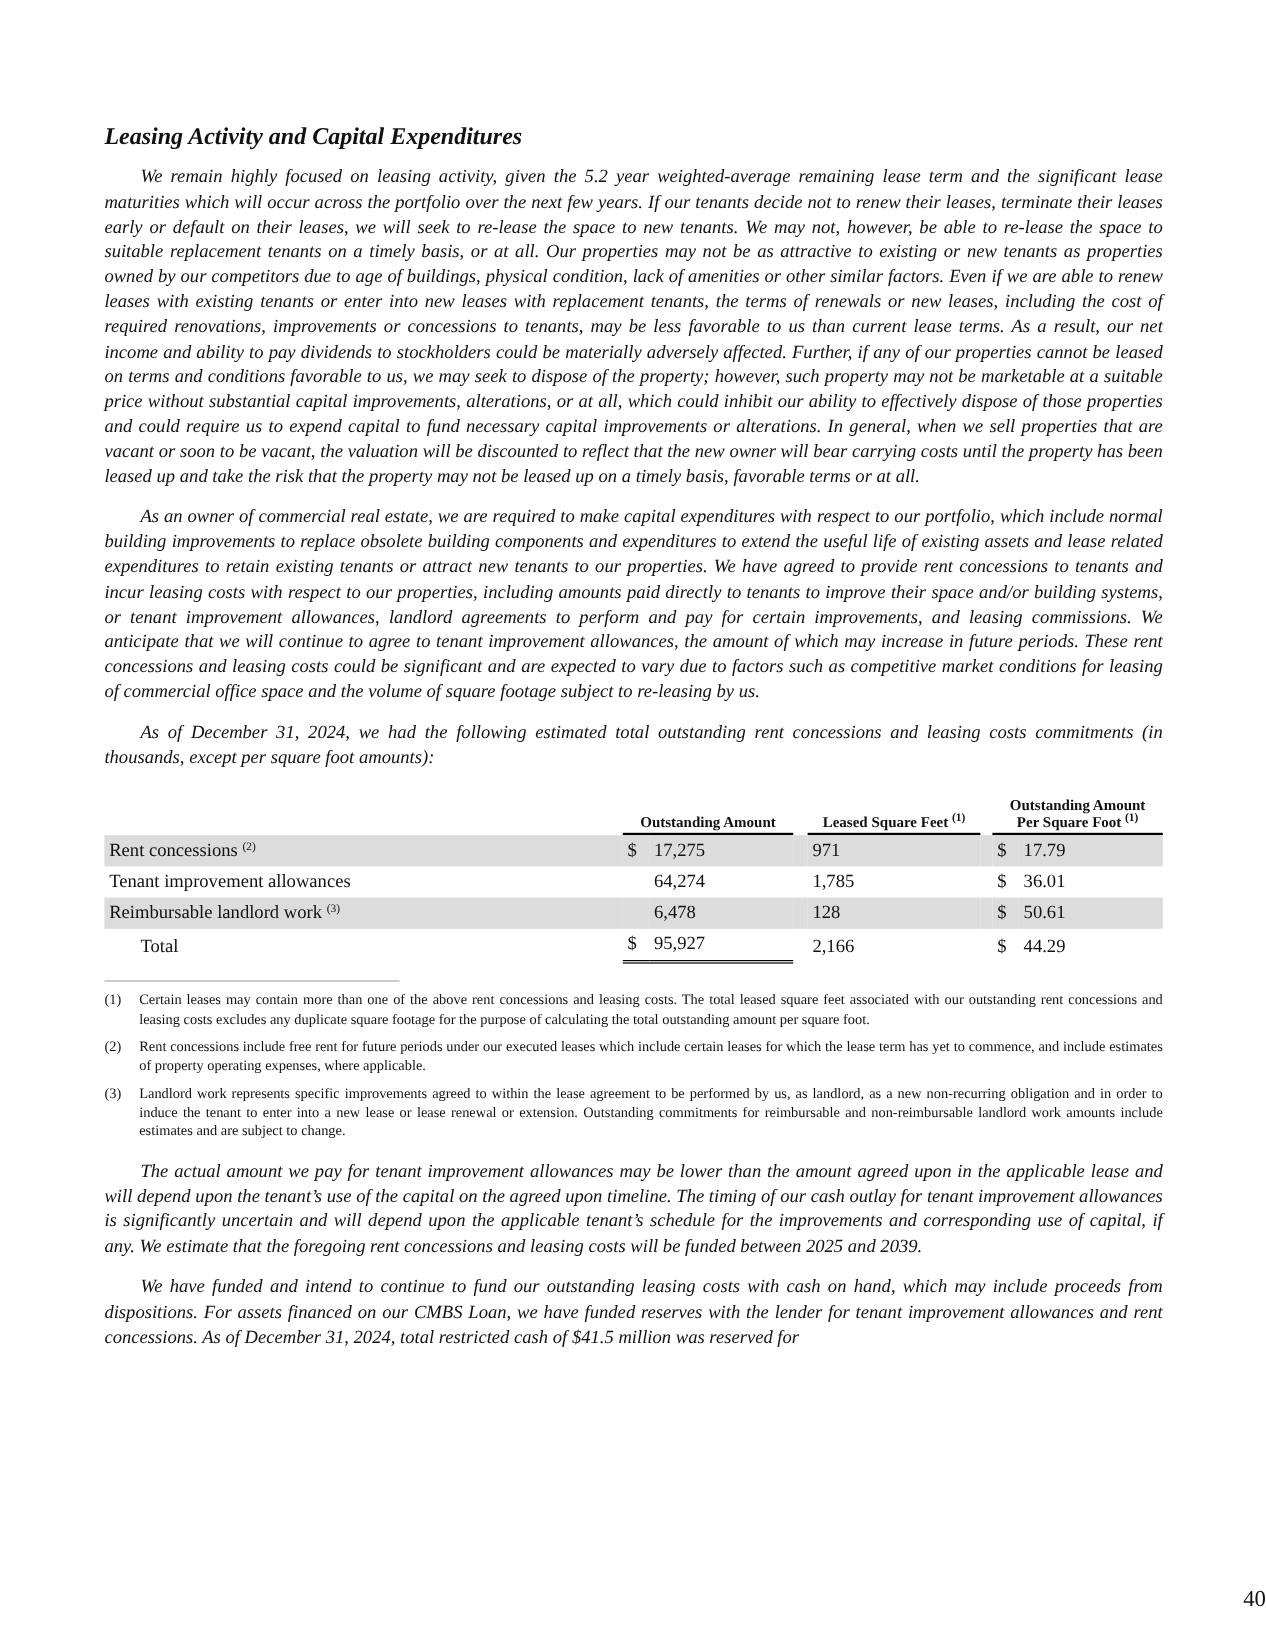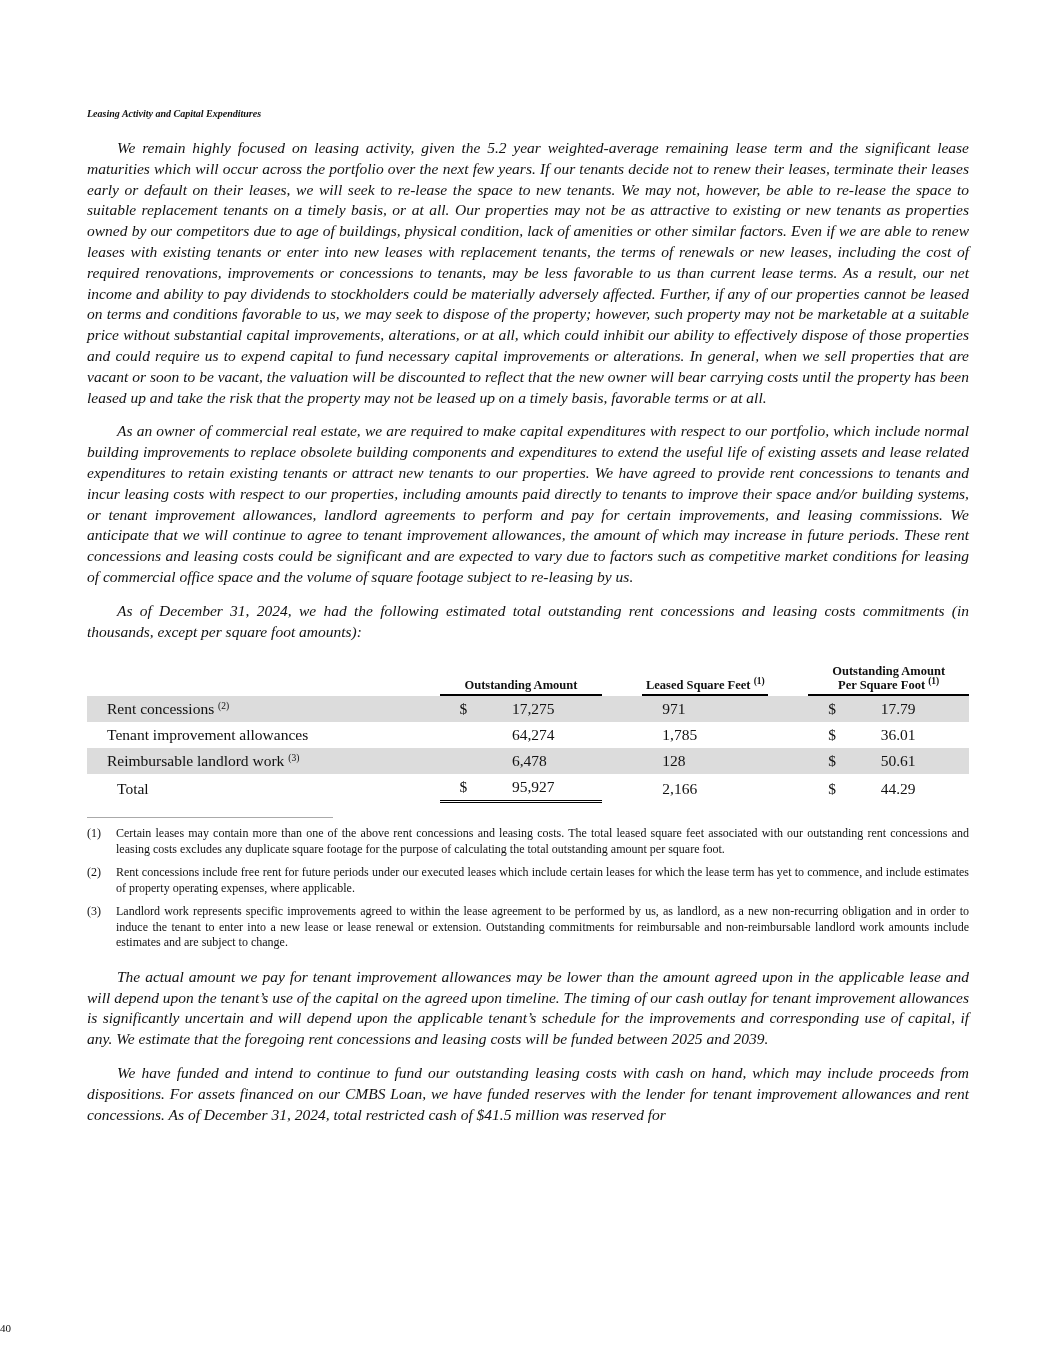--- a/index.html
+++ b/index.html
@@ -2,51 +2,51 @@
 <html><head>
   <meta charset="utf-8">
   <style>
     html, body { margin: 0; padding: 0; background: #ffffff; }
     body {
       width: 1055px; height: 1365px; position: relative; overflow: hidden;
       font-family: "Liberation Serif", serif; color: #111;
     }
     .page { position: absolute; left: 87px; top: 104px; width: 882px; }
     .heading {
-      font-weight: bold; font-style: italic; font-size: 10px;
+      font-weight: bold; font-style: italic; font-size: 20px;
       margin: 0 0 14px 0; line-height: 20px;
     }
     p.body {
       font-size: 15.5px; line-height: 20.8px; text-align: justify;
       text-indent: 30px; margin: 0 0 13px 0; font-style: italic;
     }
     table.commit {
       width: 882px; border-collapse: separate; border-spacing: 0;
       font-size: 15.5px; margin-top: 22px;
     }
     table.commit th {
       font-size: 12.5px; font-weight: bold; text-align: center;
       vertical-align: bottom; line-height: 14px; padding: 0 0 2px 0;
     }
     table.commit th.col { border-bottom: 2px solid #000; }
-    table.commit td { height: 26px; padding: 0 20px; line-height: 26px; }
+    table.commit td { height: 26px; padding: 0 4px; line-height: 26px; }
     tr.shaded td { background: #dcdcdc; }
     td.label { padding-left: 3px; }
     td.dollar { text-align: left; width: 14px; }
     td.num { text-align: left; }
     sup { font-size: 9.5px; vertical-align: 5px; line-height: 0; }
     tr.total td.label { padding-left: 30px; }
     tr.lastdata td.amt { border-bottom: 1.5px solid #000; }
     tr.total td.amt { border-bottom: 3px double #000; }
     .rule { width: 246px; border-top: 1px solid #aaa; margin: 14px 0 8px 0; }
     .fn { display: flex; font-size: 12px; line-height: 15.5px; margin-bottom: 8px; text-align: justify; }
     .fn .mark { width: 29px; flex: none; }
     .fn .txt { flex: 1; }
     .after { margin-top: 16px; }
-    .pagenum { position: absolute; top: 1322px; left: 0; width: 1055px; text-align: left; font-size: 11px; }
+    .pagenum { position: absolute; top: 1322px; left: 0; width: 1055px; text-align: right; font-size: 19px; }
   </style>
 </head>
 <body>
 
 <div class="page">
   <div class="heading">Leasing Activity and Capital Expenditures</div>
 
   <p class="body">We remain highly focused on leasing activity, given the 5.2 year weighted-average remaining lease term and the significant lease maturities which will occur across the portfolio over the next few years. If our tenants decide not to renew their leases, terminate their leases early or default on their leases, we will seek to re-lease the space to new tenants. We may not, however, be able to re-lease the space to suitable replacement tenants on a timely basis, or at all. Our properties may not be as attractive to existing or new tenants as properties owned by our competitors due to age of buildings, physical condition, lack of amenities or other similar factors. Even if we are able to renew leases with existing tenants or enter into new leases with replacement tenants, the terms of renewals or new leases, including the cost of required renovations, improvements or concessions to tenants, may be less favorable to us than current lease terms. As a result, our net income and ability to pay dividends to stockholders could be materially adversely affected. Further, if any of our properties cannot be leased on terms and conditions favorable to us, we may seek to dispose of the property; however, such property may not be marketable at a suitable price without substantial capital improvements, alterations, or at all, which could inhibit our ability to effectively dispose of those properties and could require us to expend capital to fund necessary capital improvements or alterations. In general, when we sell properties that are vacant or soon to be vacant, the valuation will be discounted to reflect that the new owner will bear carrying costs until the property has been leased up and take the risk that the property may not be leased up on a timely basis, favorable terms or at all.</p>
   <p class="body">As an owner of commercial real estate, we are required to make capital expenditures with respect to our portfolio, which include normal building improvements to replace obsolete building components and expenditures to extend the useful life of existing assets and lease related expenditures to retain existing tenants or attract new tenants to our properties. We have agreed to provide rent concessions to tenants and incur leasing costs with respect to our properties, including amounts paid directly to tenants to improve their space and/or building systems, or tenant improvement allowances, landlord agreements to perform and pay for certain improvements, and leasing commissions. We anticipate that we will continue to agree to tenant improvement allowances, the amount of which may increase in future periods. These rent concessions and leasing costs could be significant and are expected to vary due to factors such as competitive market conditions for leasing of commercial office space and the volume of square footage subject to re-leasing by us.</p>
   <p class="body">As of December 31, 2024, we had the following estimated total outstanding rent concessions and leasing costs commitments (in thousands, except per square foot amounts):</p>

